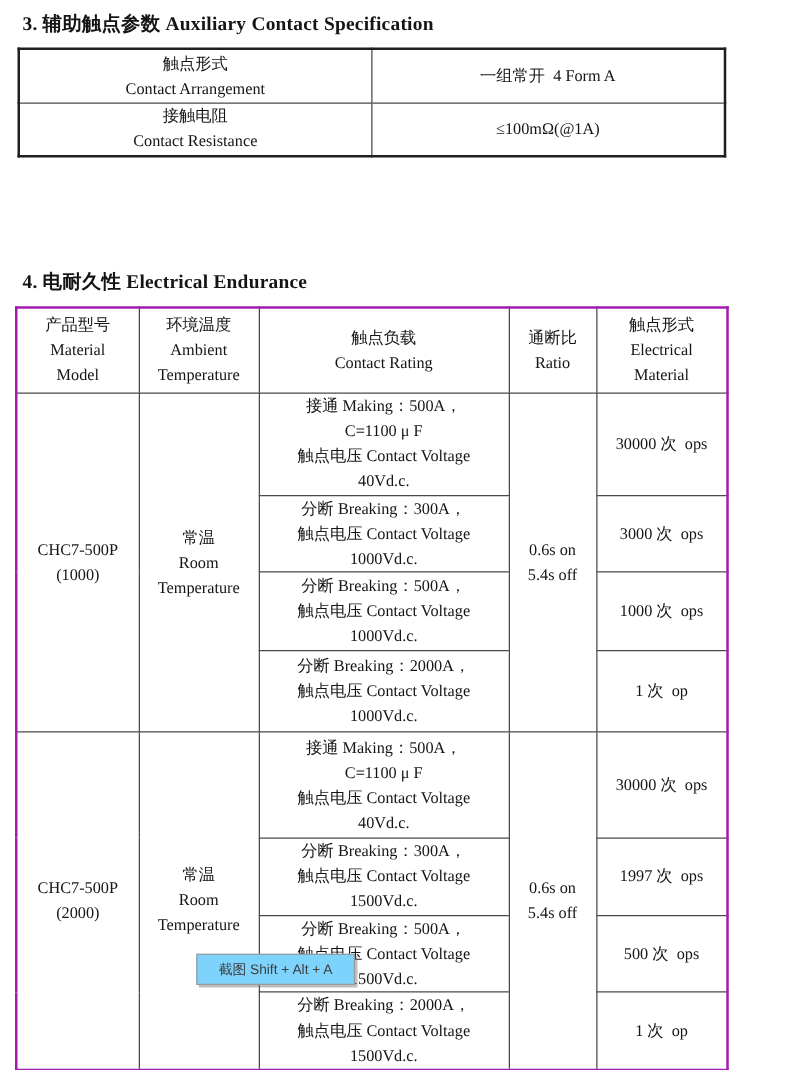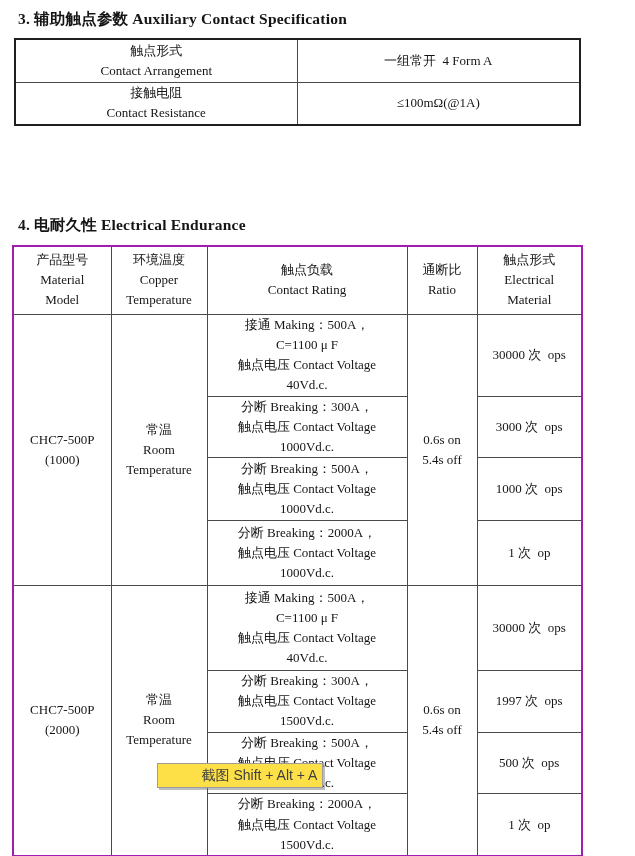--- a/index.html
+++ b/index.html
@@ -23,26 +23,26 @@
   .h43{height:43px;}
   .hdr{height:68px;}
   .h82{height:82px;}
   .h60{height:60px;}
   .h62{height:62px;}
   .h63{height:63px;}
   .h65{height:65px;}
   .h85{height:85px;}
   .tooltip{
     position:absolute;left:157px;top:763px;width:125px;height:23px;
-    background:#fde047;border:1px solid #9b9b9b;
+    background:#7dd3fc;border:1px solid #9b9b9b;
     box-shadow:2px 2px 0 rgba(110,110,110,0.45);
     font-family:"Liberation Sans","DejaVu Sans",sans-serif;
-    font-size:14px;color:#3e3e3e;
+    font-size:11px;color:#3e3e3e;
     display:flex;align-items:center;justify-content:center;
-    white-space:pre;z-index:10;padding-left:39px;
+    white-space:pre;z-index:10;
   }
 </style>
 </head>
 <body>
 
 <div class="sec-title title-aux">3. 辅助触点参数 Auxiliary Contact Specification</div>
 
 <table class="aux-table">
   <colgroup>
       <col style="width:282px">
@@ -66,21 +66,21 @@
   <colgroup>
     <col style="width:98px">
       <col style="width:96px">
       <col style="width:200px">
       <col style="width:70px">
       <col style="width:105px">
   </colgroup>
   <tbody>
     <tr class="hdr">
       <td><div>产品型号</div><div>Material</div><div>Model</div></td>
-      <td><div>环境温度</div><div>Copper</div><div>Temperature</div></td>
+      <td><div>环境温度</div><div>Ambient</div><div>Temperature</div></td>
       <td><div>触点负载</div><div>Contact Rating</div></td>
       <td><div>通断比</div><div>Ratio</div></td>
       <td><div>触点形式</div><div>Electrical</div><div>Material</div></td>
     </tr>
 
     <tr class="h82">
       <td rowspan="4"><div>CHC7-500P</div><div>(1000)</div></td>
       <td rowspan="4"><div>常温</div><div>Room</div><div>Temperature</div></td>
       <td><div>接通 Making：500A，</div><div>C=1100 μ F</div><div>触点电压 Contact Voltage</div><div>40Vd.c.</div></td>
       <td rowspan="4"><div>0.6s on</div><div>5.4s off</div></td>

